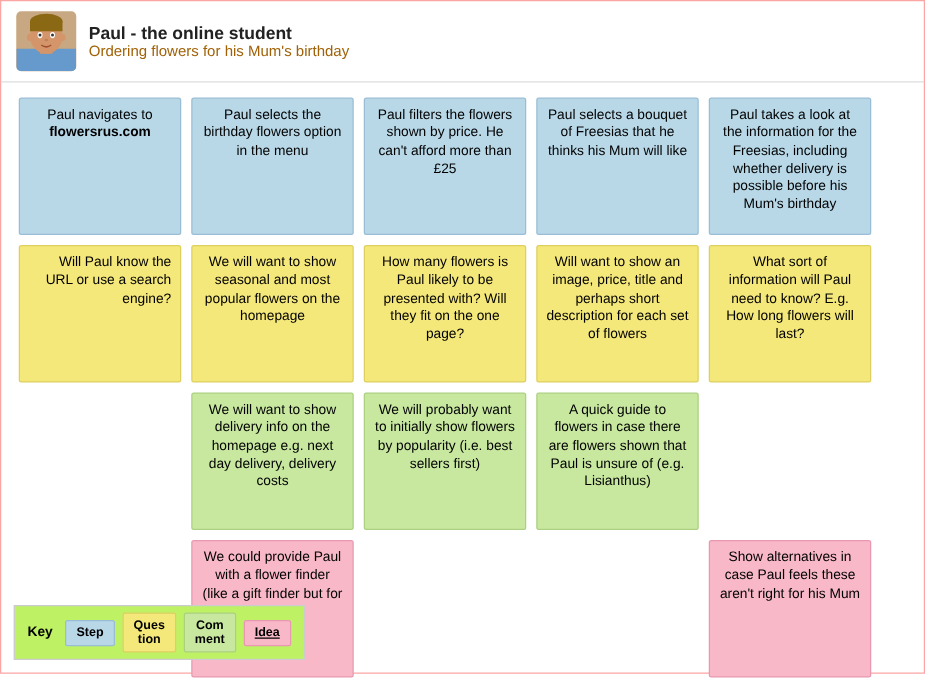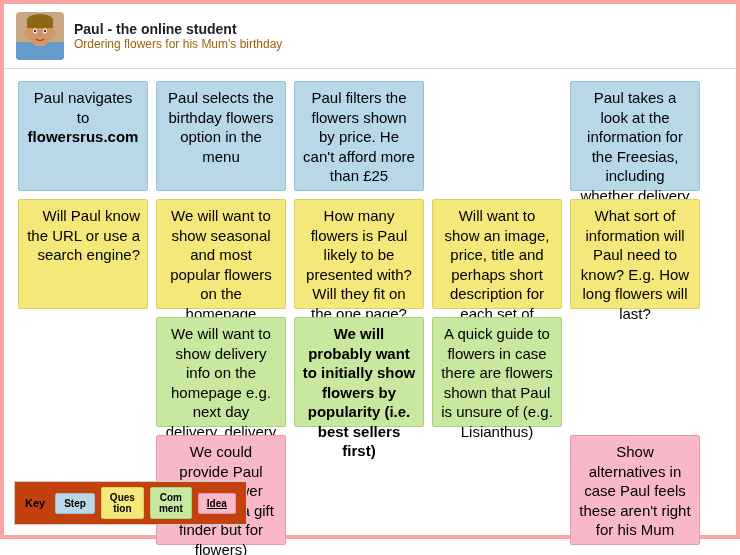--- a/index.html
+++ b/index.html
@@ -10,21 +10,21 @@
       width: 740px;
       height: 555px;
       overflow: hidden;
       position: relative;
     }
 
     .page {
       width: 740px;
       height: 539px;
       background: #fff;
-      border: 4px solid #fca5a5;
+      border: 1px solid #fca5a5;
       position: relative;
     }
 
     
     .header {
       display: flex;
       align-items: center;
       padding: 8px 12px;
       border-bottom: 1px solid #ddd;
     }
@@ -57,21 +57,21 @@
     .notes-grid {
       display: grid;
       grid-template-columns: repeat(5, 130px);
       grid-template-rows: repeat(4, 110px);
       gap: 8px;
       padding: 4px;
     }
 
     .note {
       padding: 6px 7px;
-      font-size: 15px;
+      font-size: 11px;
       line-height: 1.3;
       border-radius: 2px;
       display: flex;
       align-items: flex-start;
       justify-content: center;
       text-align: center;
       position: relative;
     }
 
     .note-blue {
@@ -108,21 +108,21 @@
     
     .key-bar {
       position: absolute;
       bottom: 10px;
       left: 10px;
       display: flex;
       align-items: center;
       gap: 6px;
       border: 1px solid #ccc;
       padding: 5px 10px;
-      background: #c2410c;
+      background: #bef264;
     }
     .key-label {
       font-size: 11px;
       font-weight: bold;
       margin-right: 4px;
     }
     .key-item {
       padding: 4px 8px;
       font-size: 10px;
       text-align: center;
@@ -176,20 +176,23 @@
 
     <div class="note note-blue" style="grid-area: 1 / 1;">
           <span class="note-text">Paul navigates to <strong>flowersrus.com</strong></span>
         </div>
         <div class="note note-blue" style="grid-area: 1 / 2;">
           <span class="note-text">Paul selects the birthday flowers option in the menu</span>
         </div>
         <div class="note note-blue" style="grid-area: 1 / 3;">
           <span class="note-text">Paul filters the flowers shown by price. He can't afford more than £25</span>
         </div>
+        <div class="note note-blue" style="grid-area: 1 / 4;">
+          <span class="note-text">Paul selects a bouquet of Freesias that he thinks his Mum will like</span>
+        </div>
         <div class="note note-blue" style="grid-area: 1 / 5;">
           <span class="note-text">Paul takes a look at the information for the Freesias, including whether delivery is possible before his Mum's birthday</span>
         </div>
         <div class="note note-yellow" style="grid-area: 2 / 1; text-align: right;">
           <span class="note-text">Will Paul know the URL or use a search engine?</span>
         </div>
         <div class="note note-yellow" style="grid-area: 2 / 2;">
           <span class="note-text">We will want to show seasonal and most popular flowers on the homepage</span>
         </div>
         <div class="note note-yellow" style="grid-area: 2 / 3;">
@@ -198,21 +201,21 @@
         <div class="note note-yellow" style="grid-area: 2 / 4;">
           <span class="note-text">Will want to show an image, price, title and perhaps short description for each set of flowers</span>
         </div>
         <div class="note note-yellow" style="grid-area: 2 / 5;">
           <span class="note-text">What sort of information will Paul need to know? E.g. How long flowers will last?</span>
         </div>
         <div class="note note-empty" style="grid-area: 3 / 1;"></div>
         <div class="note note-green" style="grid-area: 3 / 2;">
           <span class="note-text">We will want to show delivery info on the homepage e.g. next day delivery, delivery costs</span>
         </div>
-        <div class="note note-green" style="grid-area: 3 / 3; font-weight: bold;">
+        <div class="note note-green" style="grid-area: 3 / 3;">
           <span class="note-text">We will probably want to initially show flowers by popularity (i.e. best sellers first)</span>
         </div>
         <div class="note note-green" style="grid-area: 3 / 4;">
           <span class="note-text">A quick guide to flowers in case there are flowers shown that Paul is unsure of (e.g. Lisianthus)</span>
         </div>
         <div class="note note-empty" style="grid-area: 4 / 1;"></div>
         <div class="note note-pink" style="grid-area: 4 / 2;">
           <span class="note-text">We could provide Paul with a flower finder (like a gift finder but for flowers)</span>
         </div>
         <div class="note note-empty" style="grid-area: 4 / 3;"></div>

